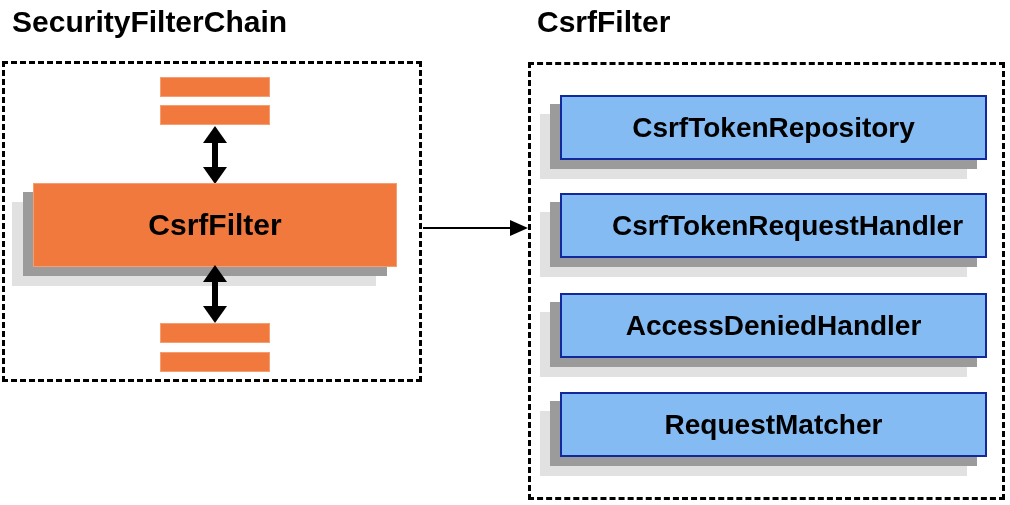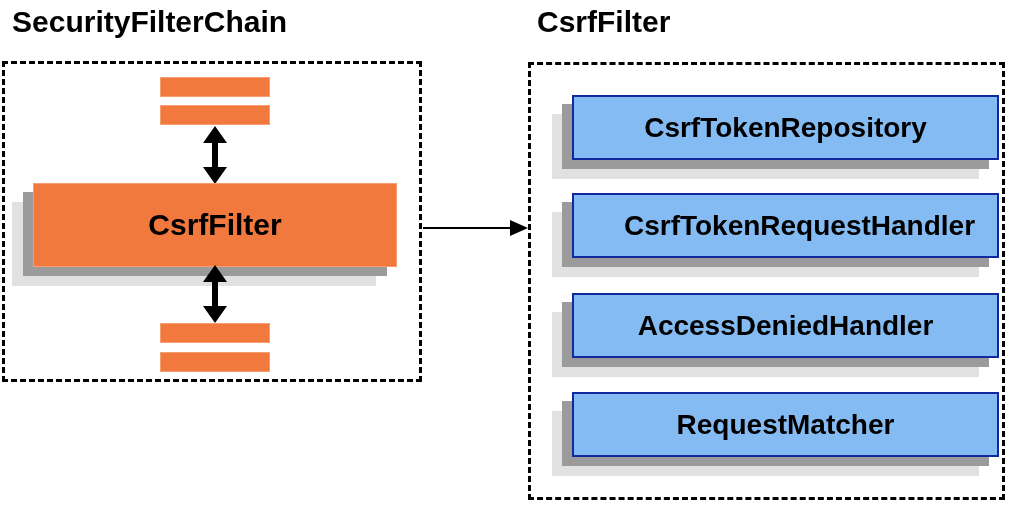--- a/index.html
+++ b/index.html
@@ -33,21 +33,21 @@
     width:364px;height:84px;background:var(--orange);
     border:1px solid var(--orange_edge);box-sizing:border-box;
     box-shadow:-10px 9px 0 var(--shadow_dark),-21px 19px 0 var(--shadow_light);
     display:flex;align-items:center;justify-content:center;
   }
   .big-node .label{font-size:30px;font-weight:bold;color:var(--ink);}
   .component{
     left:560px;width:427px;height:65px;background:var(--blue_fill);
     border:2px solid var(--blue_border);box-sizing:border-box;
     box-shadow:-10px 9px 0 var(--shadow_dark),-20px 19px 0 var(--shadow_light);
-    display:flex;align-items:center;justify-content:center;margin-left:12px;
+    display:flex;align-items:center;justify-content:center;
   }
   .component .label{font-size:28px;font-weight:bold;color:var(--ink);}
   
   .varrow{width:24px;height:58px;}
   .varrow .shaft{position:absolute;left:9px;top:12px;bottom:12px;width:6px;background:var(--ink);}
   .varrow .head-up{position:absolute;left:0;top:0;width:0;height:0;
     border-left:12px solid transparent;border-right:12px solid transparent;
     border-bottom:17px solid var(--ink);}
   .varrow .head-down{position:absolute;left:0;bottom:0;width:0;height:0;
     border-left:12px solid transparent;border-right:12px solid transparent;

